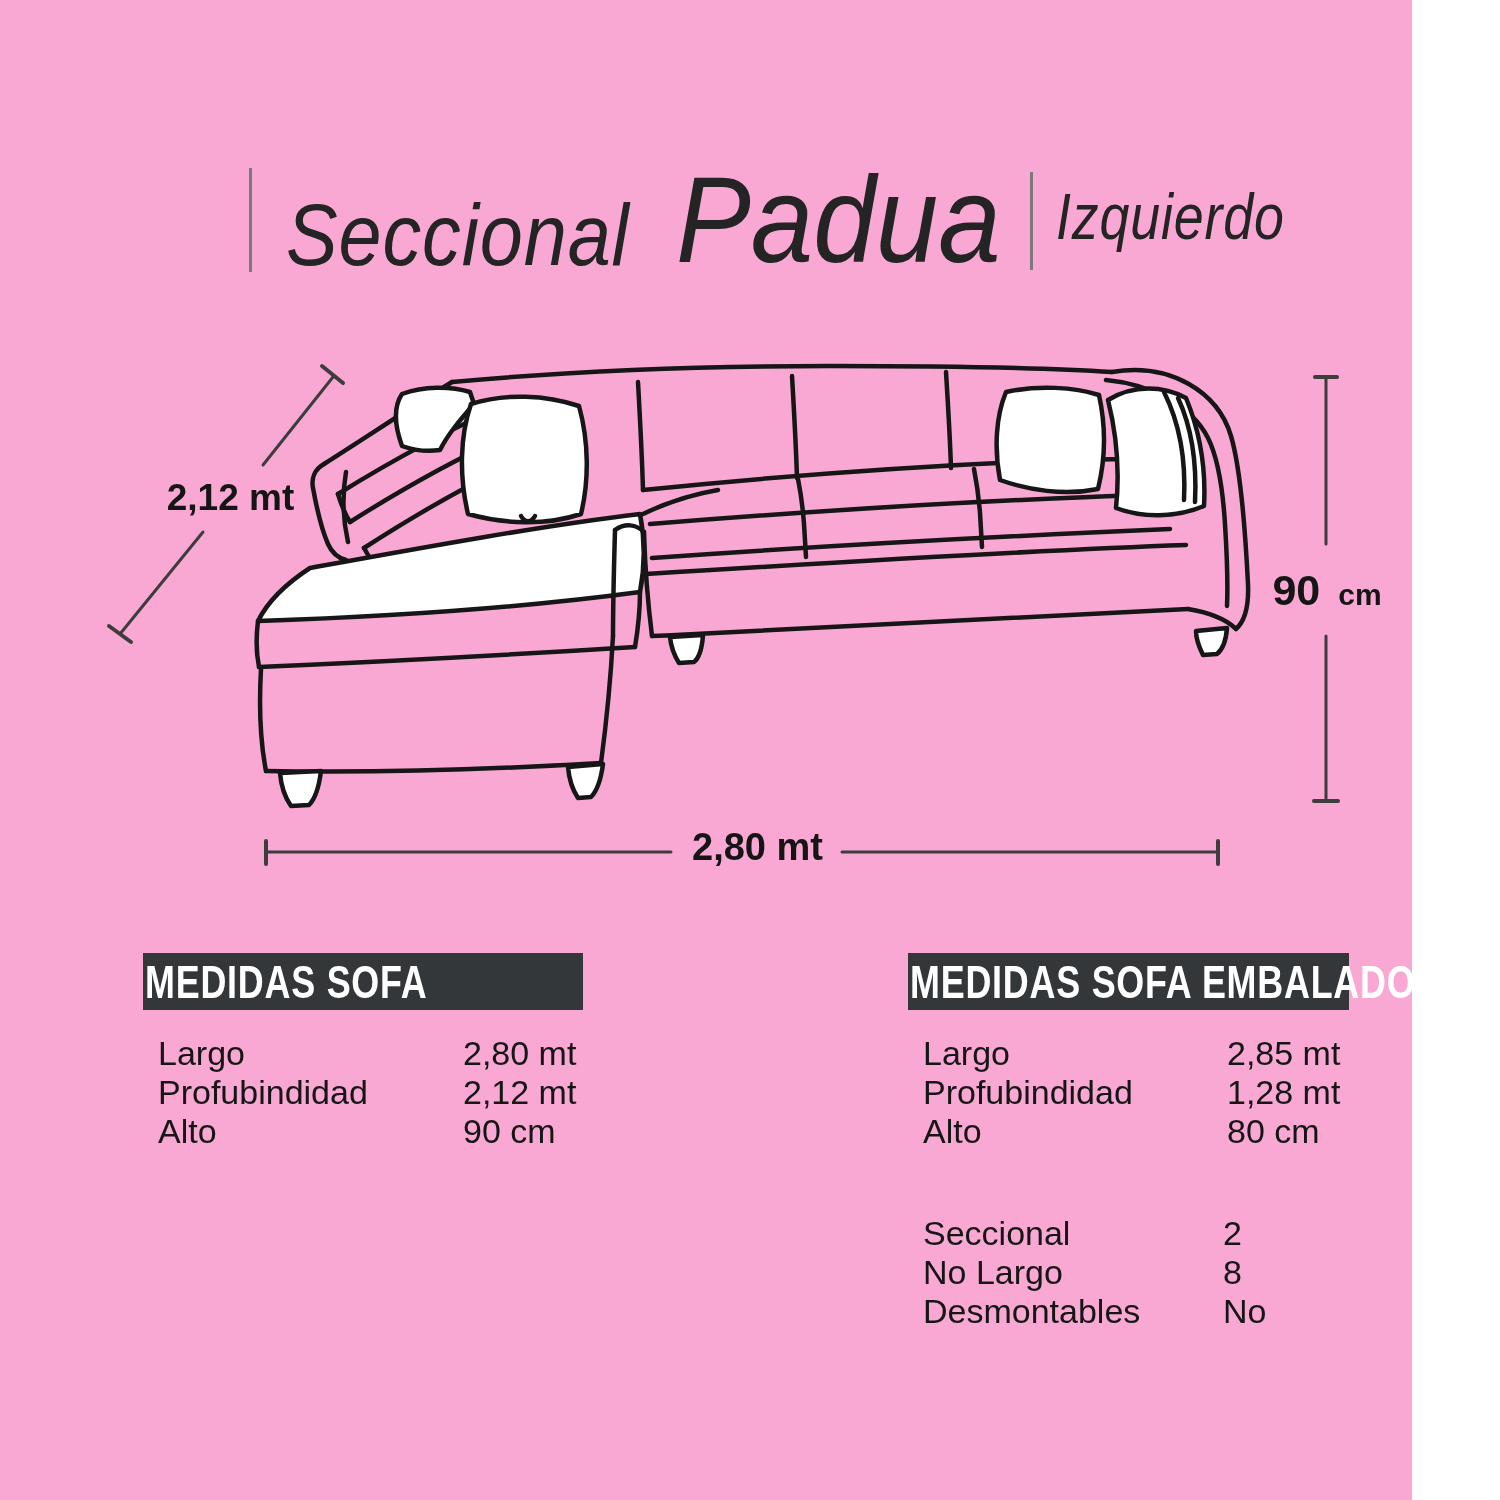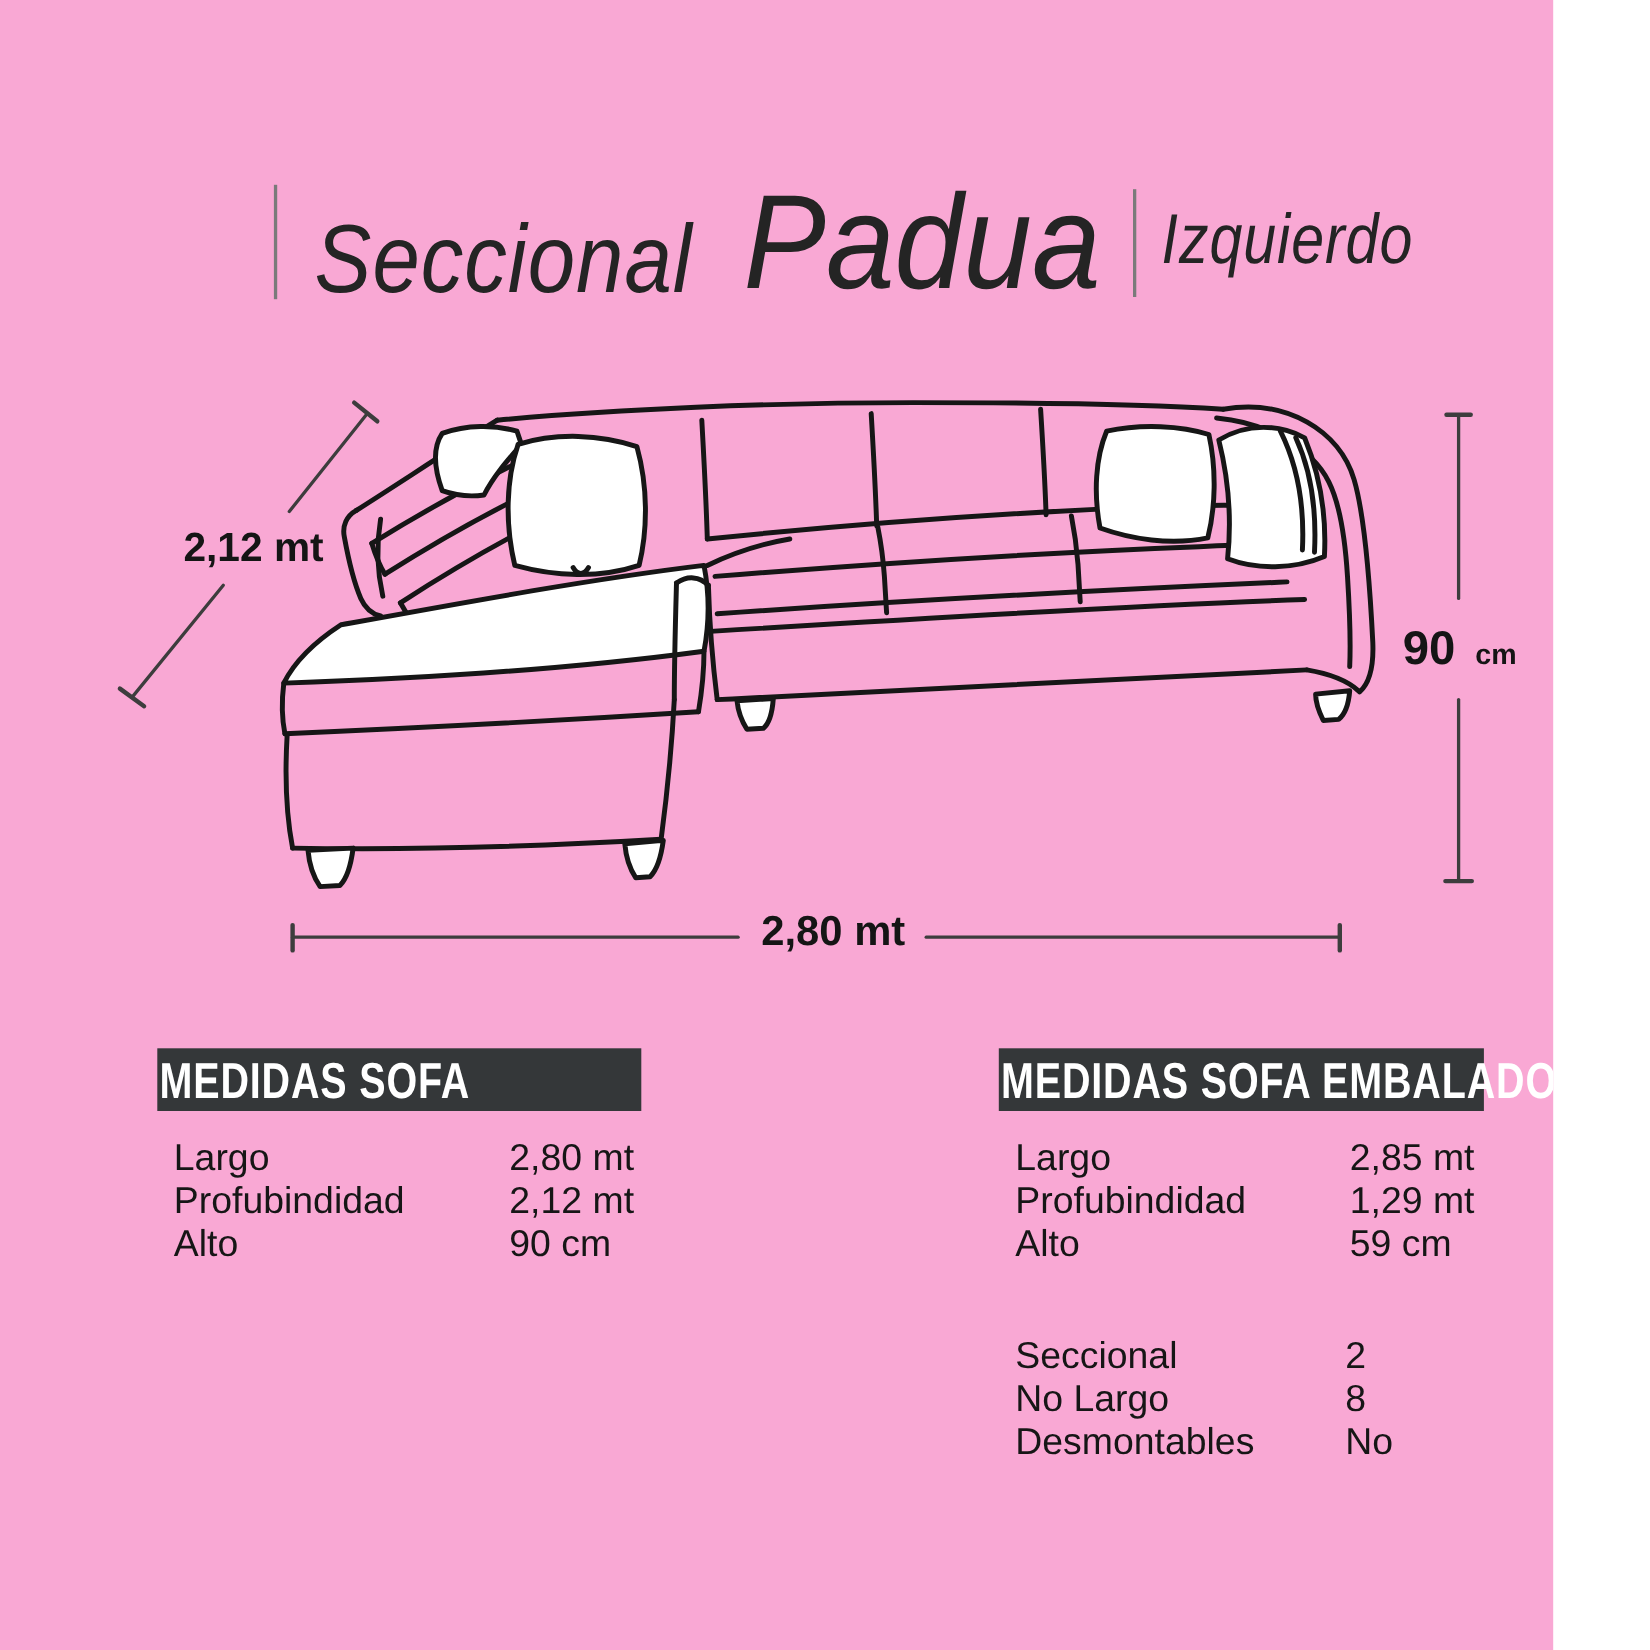--- a/index.html
+++ b/index.html
@@ -12,21 +12,21 @@
   .title-word{position:absolute;font-style:italic;color:#242424;white-space:nowrap;
               transform-origin:0 0;}
   .t-seccional{left:286px;top:184px;font-size:88px;transform:scaleX(.88);letter-spacing:1px;}
   .t-padua{left:676px;top:150px;font-size:122px;transform:scaleX(.92);}
   .t-izquierdo{left:1056px;top:180px;font-size:64px;transform:scaleX(.84);letter-spacing:1px;}
   
   .dim-label{position:absolute;font-weight:700;color:#151515;text-align:center;white-space:nowrap;}
   .d-depth{left:148px;top:477px;width:165px;font-size:37px;}
   .d-width{left:675px;top:826px;width:165px;font-size:38px;}
   .d-height{left:1272px;top:566px;width:110px;font-size:43px;}
-  .d-height .unit{font-size:26px;margin-left:18px;}
+  .d-height .unit{font-size:30px;margin-left:18px;}
   
   .spec{position:absolute;width:440px;}
   .spec .hdr{height:57px;background:#343739;display:flex;align-items:center;
              padding-left:2px;box-sizing:border-box;}
   .spec .hdr span{color:#ffffff;font-weight:700;font-size:46px;letter-spacing:1px;
                   white-space:nowrap;display:inline-block;transform:scaleX(.78);
                   transform-origin:0 50%;}
   .spec .rows{margin-top:24px;}
   .spec.bultos .rows{margin-top:9px;}
   .spec .row{position:relative;height:39px;font-size:34px;color:#161616;
@@ -160,25 +160,25 @@
     <div class="hdr">
       <span>MEDIDAS SOFA EMBALADO</span>
     </div>
     <div class="rows">
       <div class="row">
         <span>Largo</span>
         <span class="val">2,85 mt</span>
       </div>
       <div class="row">
         <span>Profubindidad</span>
-        <span class="val">1,29 mt</span>
+        <span class="val">1,28 mt</span>
       </div>
       <div class="row">
         <span>Alto</span>
-        <span class="val">59 cm</span>
+        <span class="val">80 cm</span>
       </div>
     </div>
   </div>
 
   <div class="spec t3 bultos" style="left:908px;top:1205px;width:441px;">
     <div class="rows">
       <div class="row">
         <span>Seccional</span>
         <span class="val">2</span>
       </div>

